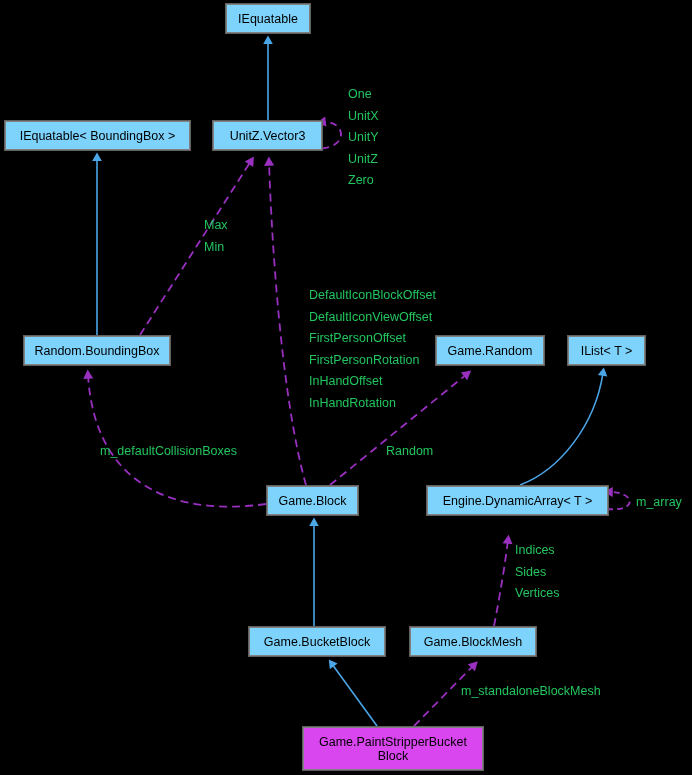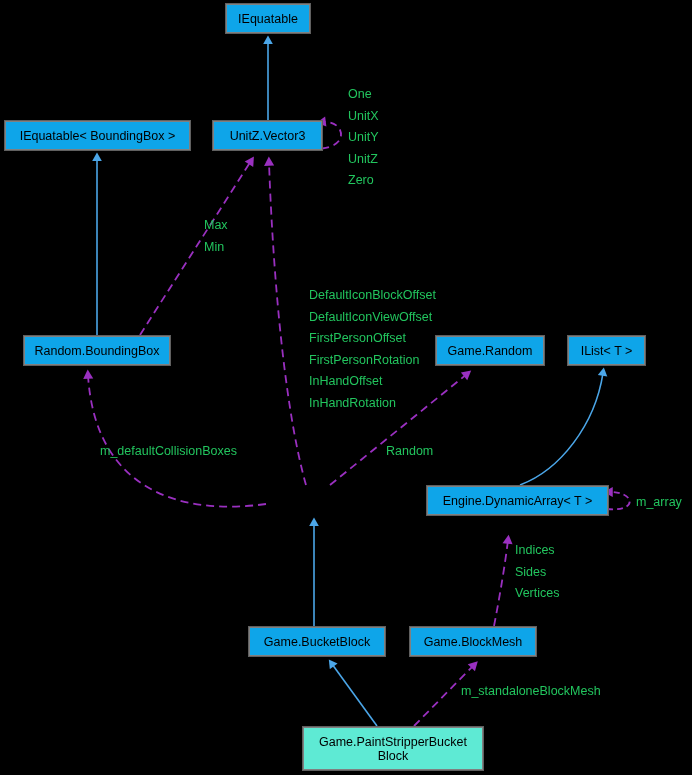--- a/index.html
+++ b/index.html
@@ -19,36 +19,36 @@
   svg#edges {
     position: absolute;
     left: 0;
     top: 0;
     width: 692px;
     height: 775px;
   }
   .node {
     position: absolute;
     box-sizing: border-box;
-    background: #0ea5e9;
+    background: #7dd3fc;
     border: 1px solid #808080;
     outline: 1px solid #606060;
     color: #000000;
     font-size: 12.5px;
     line-height: 14px;
     text-align: center;
     display: flex;
     align-items: center;
     justify-content: center;
     letter-spacing: 0px;
     white-space: pre;
     z-index: 3;
   }
   .node.current {
-    background: #5eead4;
+    background: #d946ef;
   }
   .edge-label {
     position: absolute;
     color: #22c55e;
     font-size: 12.5px;
     line-height: 21.5px;
     white-space: pre;
     z-index: 2;
     text-align: left;
   }
@@ -100,20 +100,21 @@
   <div class="node" style="left:5px; top:121px; width:185px; height:29px;">IEquatable&lt; BoundingBox &gt;</div>
 
   <div class="node" style="left:213px; top:121px; width:109px; height:29px;">UnitZ.Vector3</div>
 
   <div class="node" style="left:24px; top:336px; width:146px; height:29px;">Random.BoundingBox</div>
 
   <div class="node" style="left:436px; top:336px; width:108px; height:29px;">Game.Random</div>
 
   <div class="node" style="left:568px; top:336px; width:77px; height:29px;">IList&lt; T &gt;</div>
 
+  <div class="node" style="left:267px; top:486px; width:91px; height:29px;">Game.Block</div>
 
   <div class="node" style="left:427px; top:486px; width:181px; height:29px;">Engine.DynamicArray&lt; T &gt;</div>
 
   <div class="node" style="left:249px; top:627px; width:136px; height:29px;">Game.BucketBlock</div>
 
   <div class="node" style="left:410px; top:627px; width:126px; height:29px;">Game.BlockMesh</div>
 
   <div class="node current" style="left:303px; top:727px; width:180px; height:43px;">Game.PaintStripperBucket
 Block</div>
 

